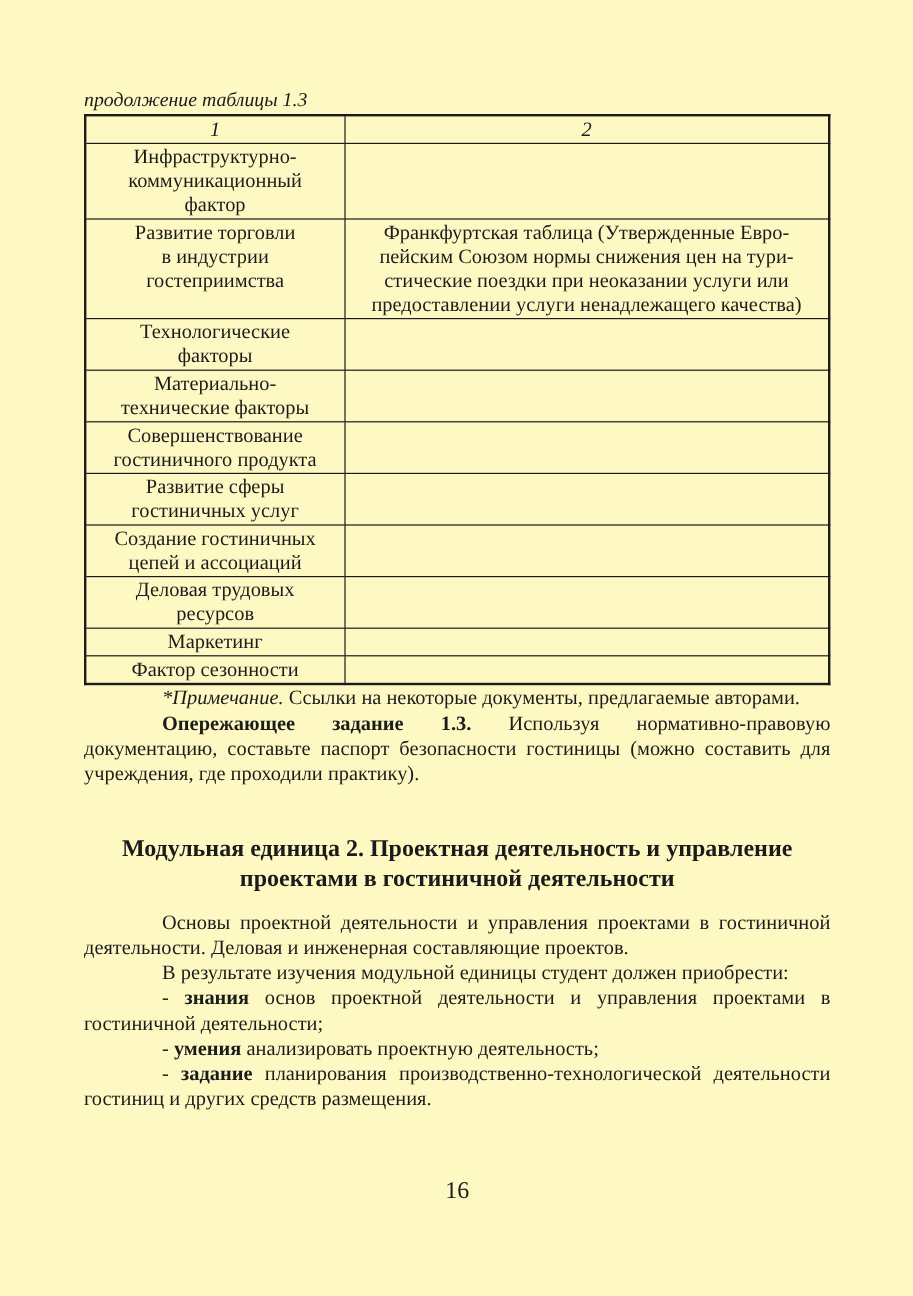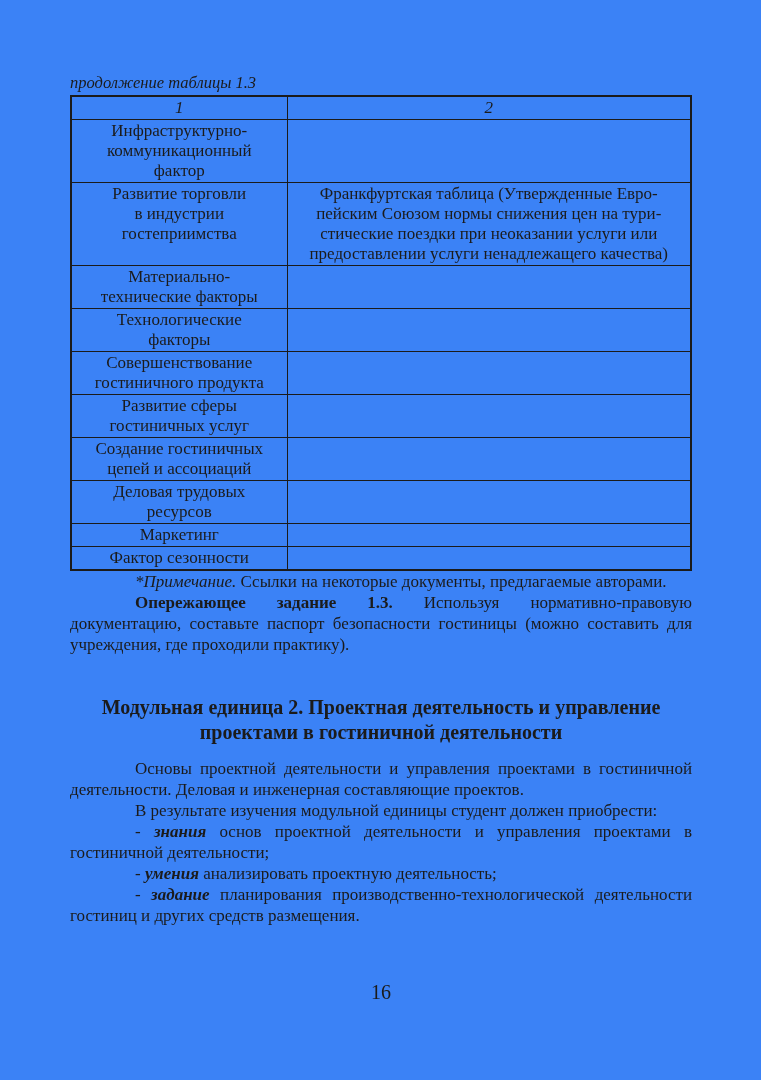--- a/index.html
+++ b/index.html
@@ -1,21 +1,21 @@
 <!DOCTYPE html>
 <html><head>
 <meta charset="utf-8">
 <style>
   * { box-sizing: border-box; }
   html, body { margin: 0; padding: 0; background: #e8e8e8; }
   .page {
     position: relative;
     width: 761px;
     height: 1080px;
-    background: #3b82f6;
+    background: #fef9c3;
     font-family: "Liberation Serif", serif;
     color: #1b1b1b;
     overflow: hidden;
     margin: 0 auto;
   }
   .content {
     position: absolute;
     left: 70px;
     top: 73px;
     width: 622px;
@@ -55,21 +55,21 @@
   .note-lead { font-style: italic; }
   .task-par { margin-top: 22px; }
   .task-lead { font-weight: bold; }
   .section-heading {
     font-size: 20px;
     line-height: 25px;
     font-weight: bold;
     text-align: center;
     margin: 40px 6px 13px 6px;
   }
-  .point-lead { font-weight: bold; font-style: italic; }
+  .point-lead { font-weight: bold; }
   .page-number {
     position: absolute;
     top: 981px;
     left: 70px;
     width: 622px;
     text-align: center;
     font-size: 20px;
   }
 </style>
 </head>
@@ -101,27 +101,27 @@
           <tr>
             <td>Развитие торговли
 в индустрии
 гостеприимства</td>
             <td>Франкфуртская таблица (Утвержденные Евро-
 пейским Союзом нормы снижения цен на тури-
 стические поездки при неоказании услуги или
 предоставлении услуги ненадлежащего качества)</td>
           </tr>
           <tr>
-            <td>Материально-
-технические факторы</td>
+            <td>Технологические
+факторы</td>
             <td></td>
           </tr>
           <tr>
-            <td>Технологические
-факторы</td>
+            <td>Материально-
+технические факторы</td>
             <td></td>
           </tr>
           <tr>
             <td>Совершенствование
 гостиничного продукта</td>
             <td></td>
           </tr>
           <tr>
             <td>Развитие сферы
 гостиничных услуг</td>

